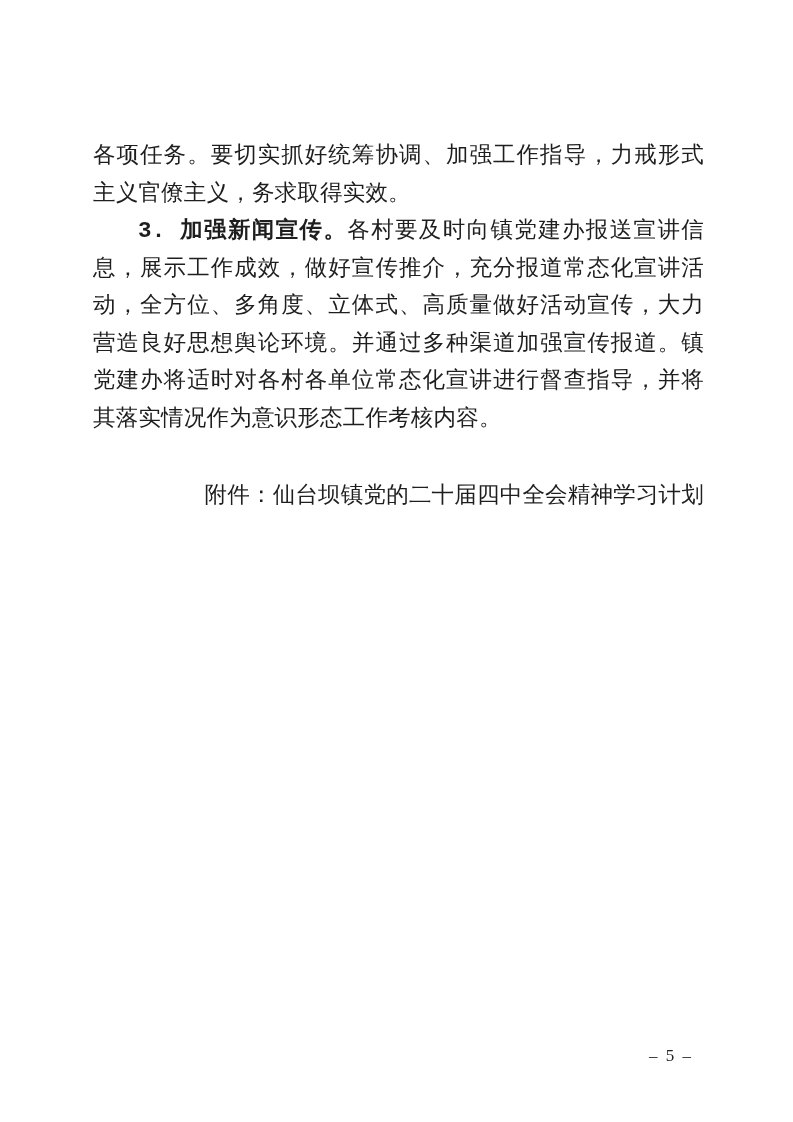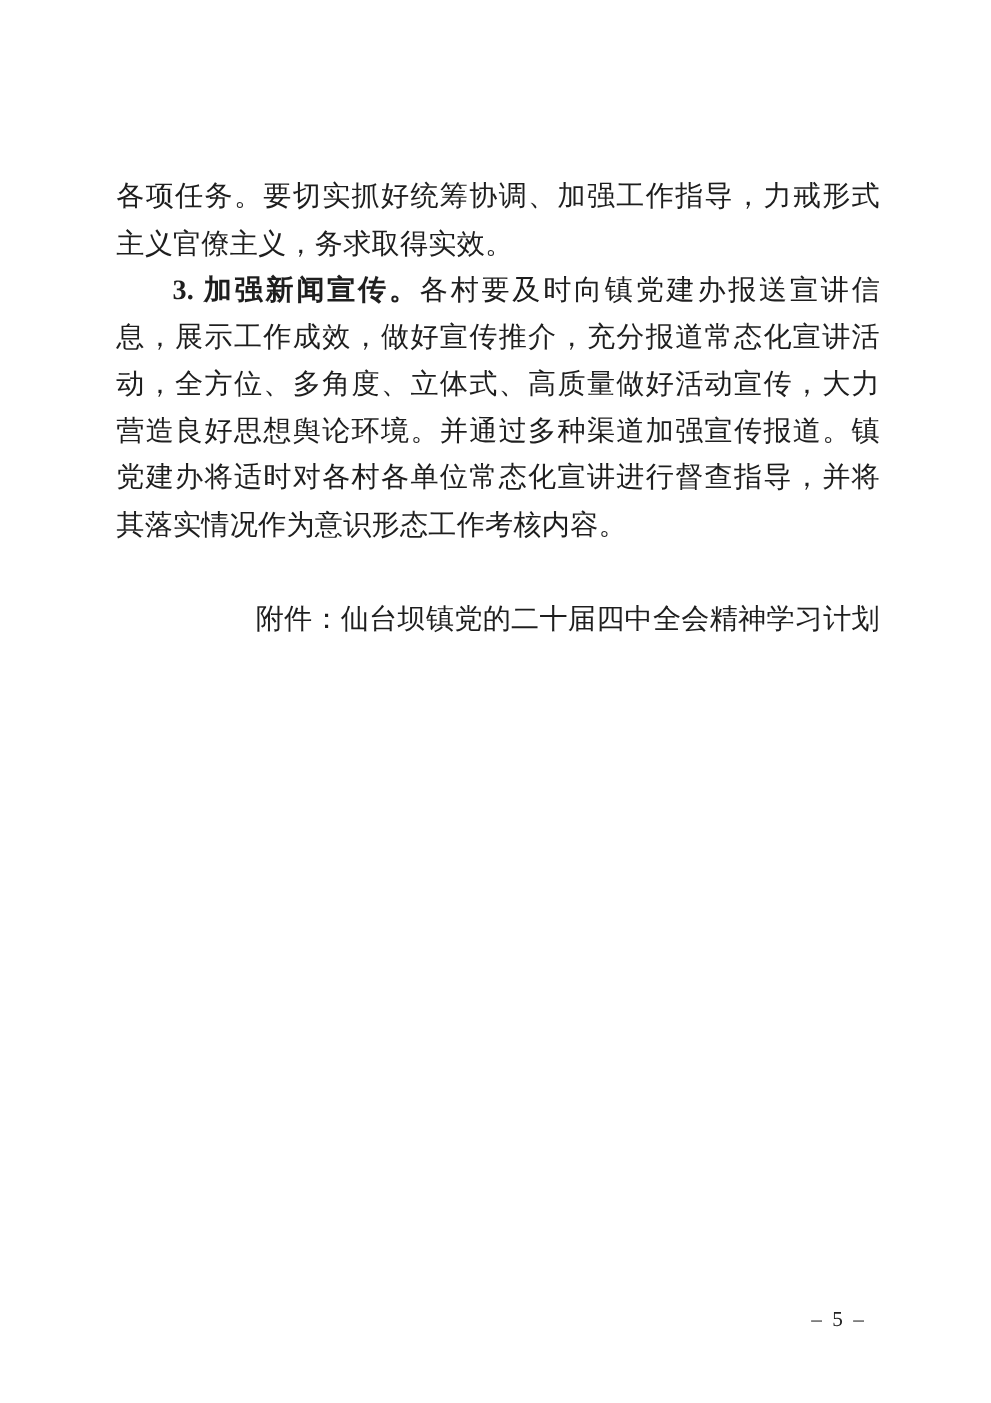--- a/index.html
+++ b/index.html
@@ -22,20 +22,21 @@
     top: 138px;
     width: 611px;
   }
   .para {
     margin: 0;
     font-size: 22.5px;
     line-height: 37.5px;
     text-align: justify;
     text-justify: inter-ideograph;
     letter-spacing: 0.2px;
+    font-family: Liberation Mono, monospace;
   }
   .para.indent {
     text-indent: 2em;
   }
   .para .lead {
     font-weight: bold;
     margin-top: 11px;
   }
   .attachment {
     margin: 0;

